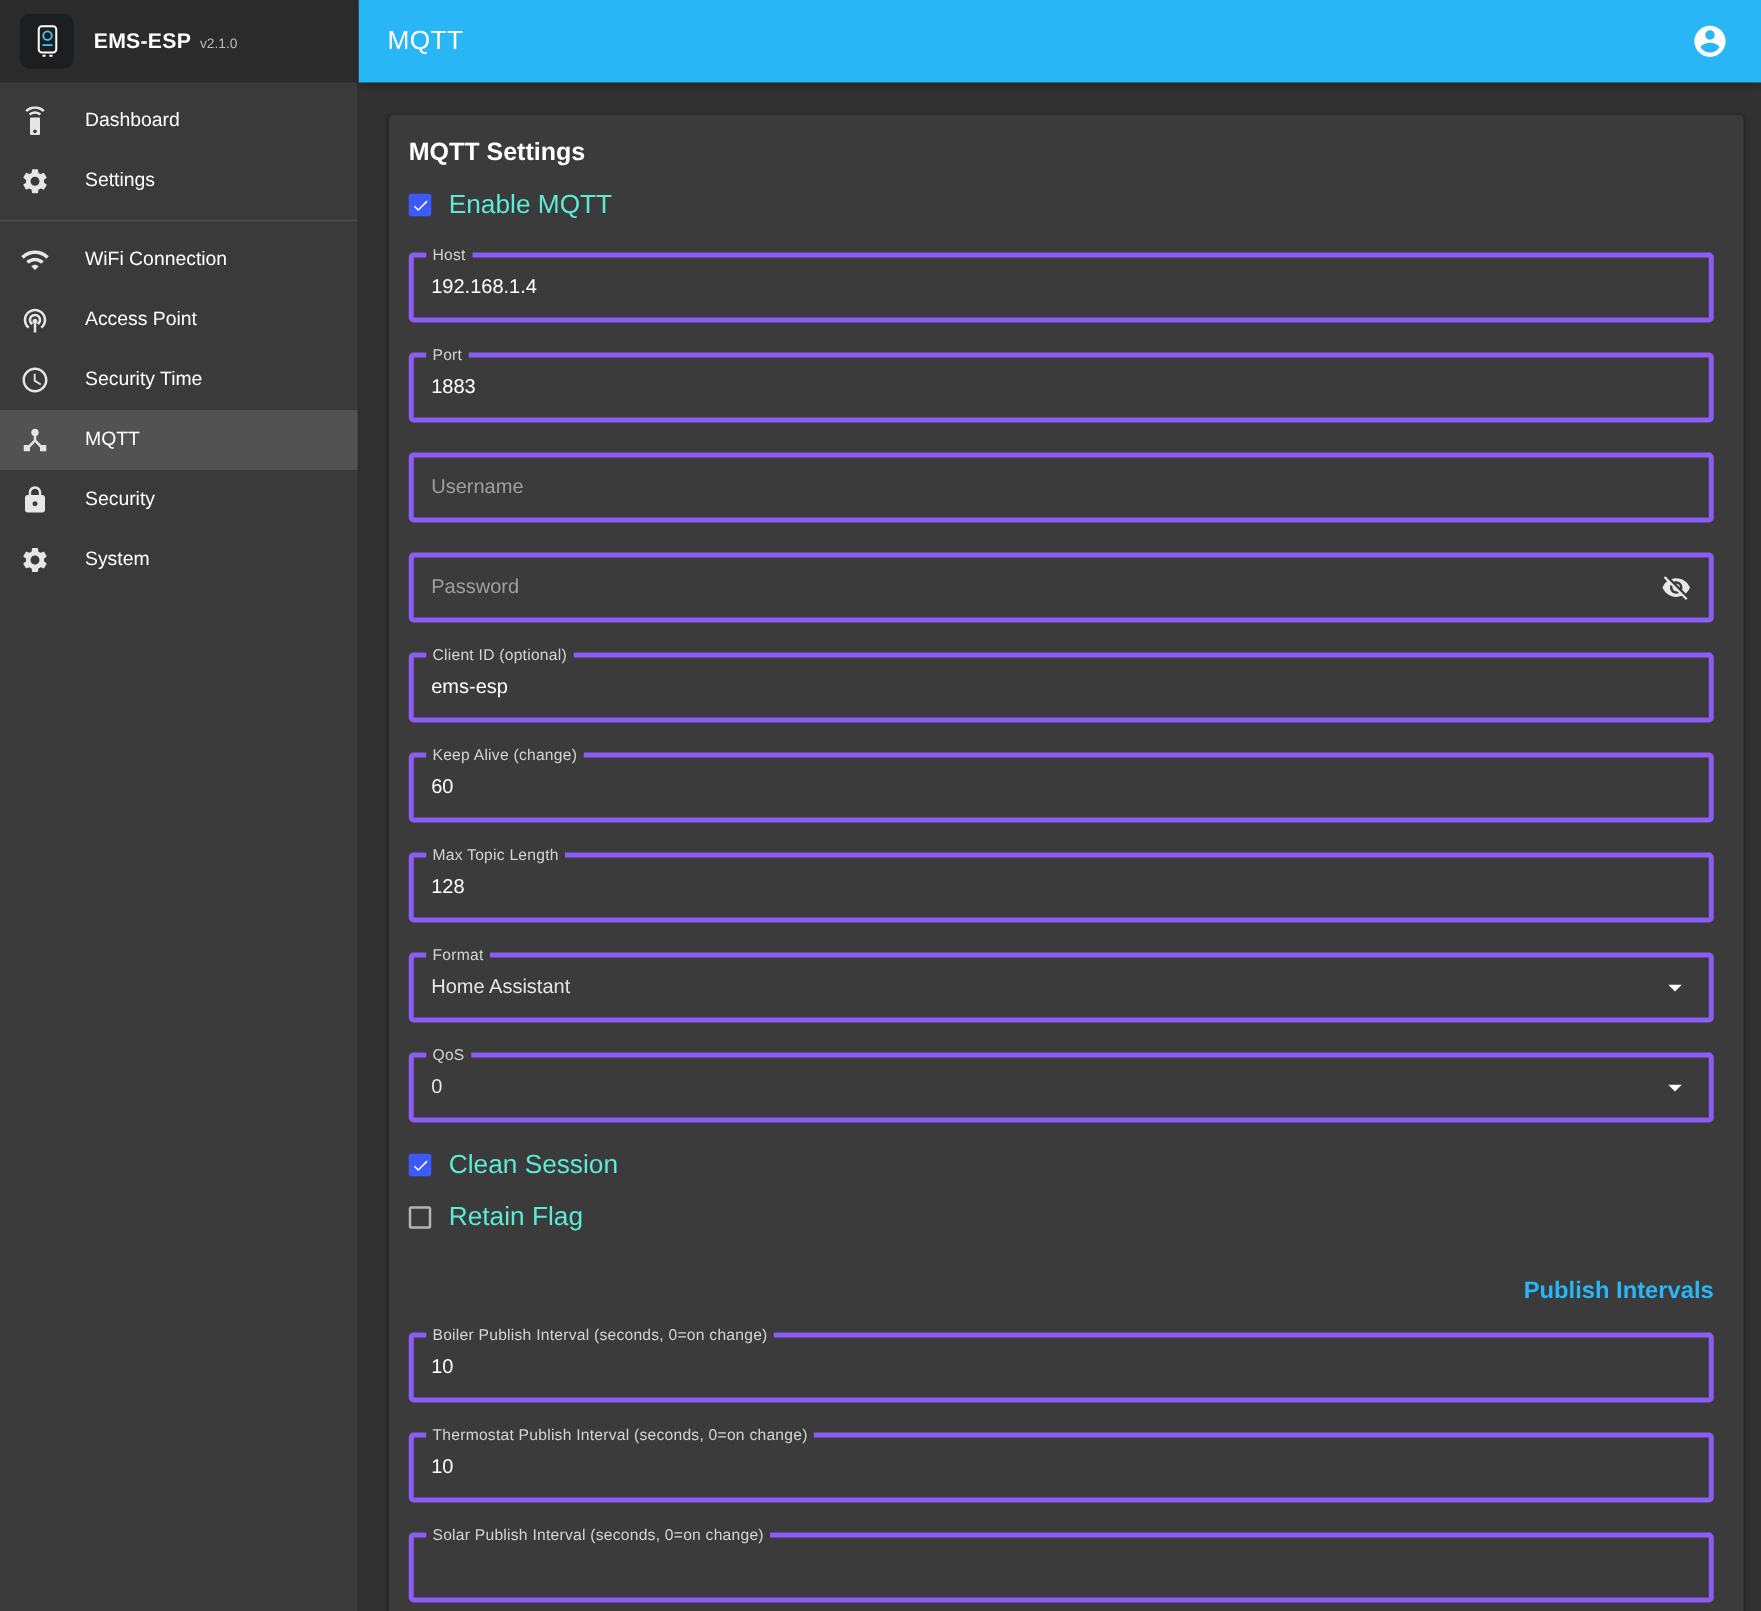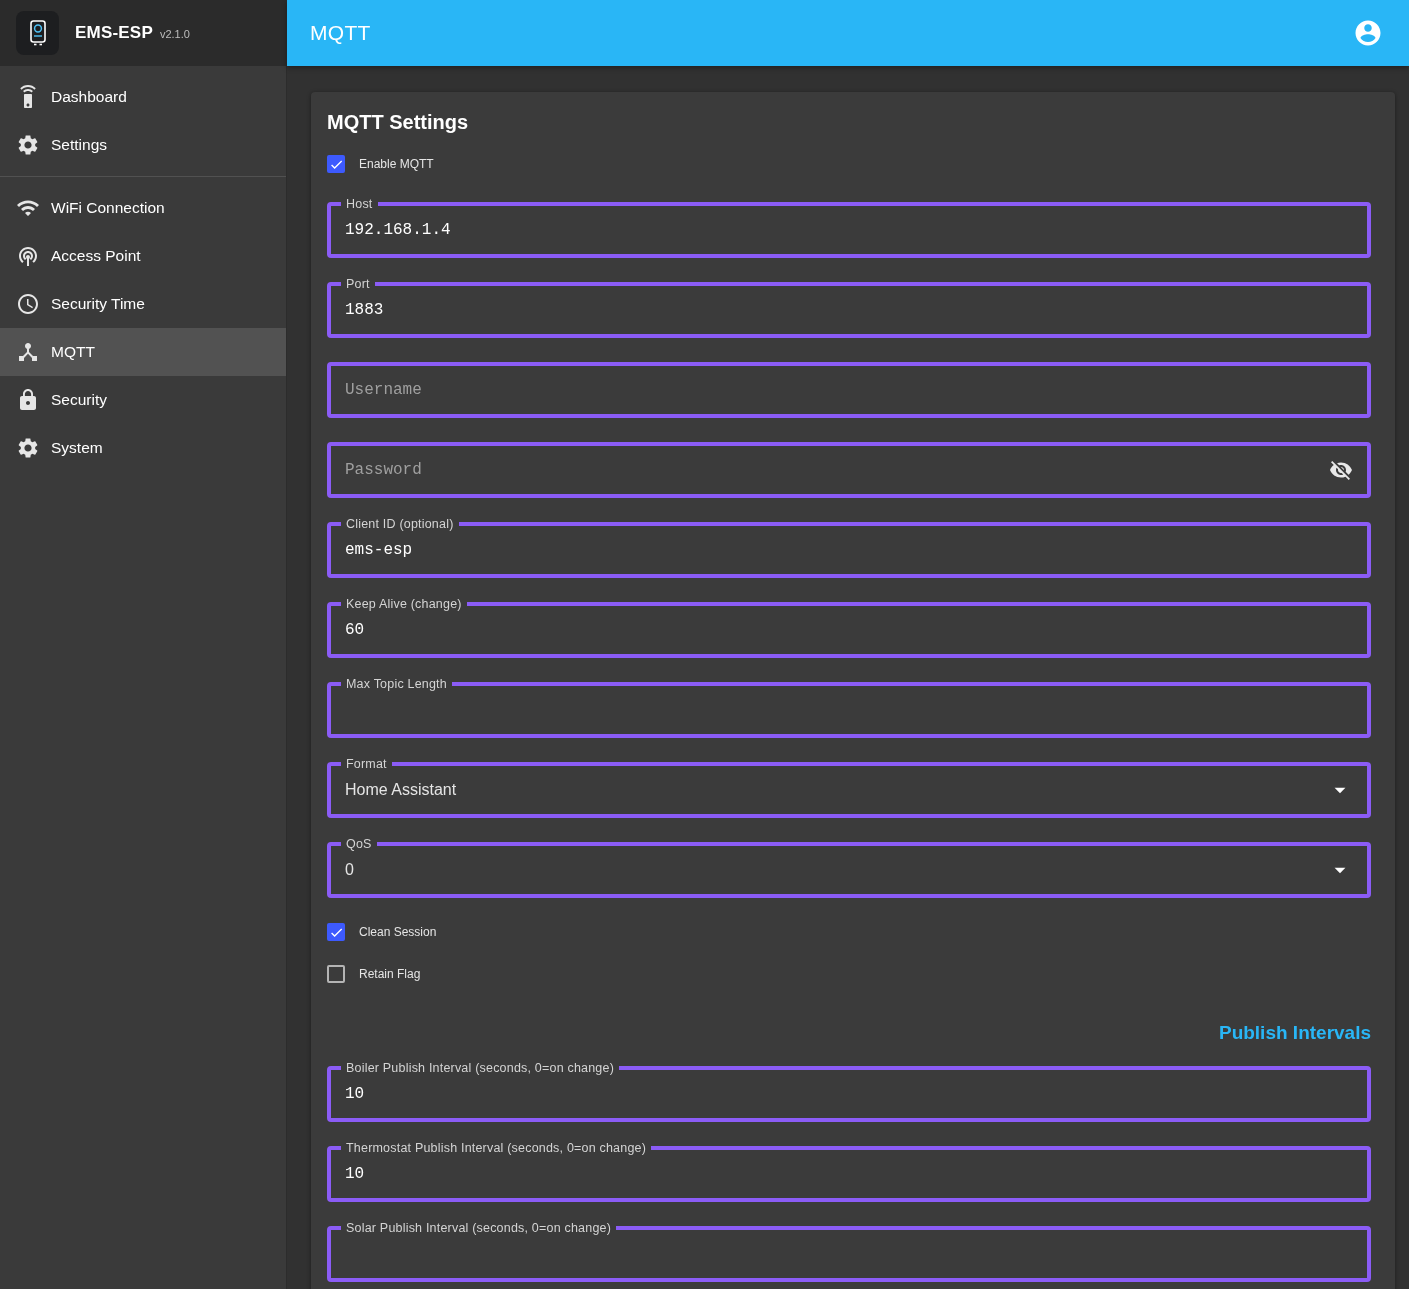--- a/index.html
+++ b/index.html
@@ -8,21 +8,21 @@
   .root { display:flex; width:100%; height:100%; }
 
   
   .sidebar { width:287px; flex-shrink:0; background:#3a3a3a; display:flex; flex-direction:column; border-right:1px solid #2c2c2c; }
   .sidebar-header { height:66px; background:#2b2b2b; display:flex; align-items:center; padding:0 16px; gap:16px; flex-shrink:0; }
   .logo-tile { width:43px; height:44px; background:#1d1e20; border-radius:8px; display:flex; align-items:center; justify-content:center; }
   .title-wrap { display:flex; align-items:baseline; gap:7px; }
   .app-title { color:#ffffff; font-weight:bold; font-size:17px; letter-spacing:0.2px; }
   .app-version { color:#bdbdbd; font-size:11px; }
   .nav { padding-top:7px; }
-  .nav-item { height:48px; display:flex; align-items:center; padding:0 16px; gap:11px; cursor:pointer; }
+  .nav-item { height:48px; display:flex; align-items:center; padding:0 16px; gap:28px; cursor:pointer; }
   .nav-item.selected { background:#525252; }
   .nav-icon { width:24px; height:24px; color:#e6e6e6; display:flex; align-items:center; justify-content:center; flex-shrink:0; }
   .nav-icon svg { width:24px; height:24px; }
   .nav-label { color:#ffffff; font-size:15.5px; }
   .nav-divider { height:1px; background:rgba(255,255,255,0.12); margin:7px 0; }
 
   
   .main { flex:1; min-width:0; display:flex; flex-direction:column; }
   .appbar { height:66px; background:#29b6f6; flex-shrink:0; display:flex; align-items:center; justify-content:space-between; padding:0 26px 0 23px; box-shadow:0 2px 5px rgba(0,0,0,0.35); position:relative; z-index:2; }
   .appbar-title { color:#ffffff; font-size:21px; font-weight:500; letter-spacing:0.3px; }
@@ -37,26 +37,26 @@
   .card { background:#3b3b3b; border-radius:4px; box-shadow:0 1px 4px rgba(0,0,0,0.45); padding:18px 24px 24px 16px; height:1400px; }
   .card-title { color:#ffffff; font-size:20px; font-weight:bold; line-height:24px; margin:0 0 20px; }
 
   
   .cb-row { display:flex; align-items:center; gap:14px; height:20px; margin-bottom:28px; cursor:pointer; }
   .cb-row.tight { margin-bottom:22px; }
   .checkbox { width:18px; height:18px; border-radius:2px; display:flex; align-items:center; justify-content:center; flex-shrink:0; }
   .checkbox.checked { background:#3d5afe; }
   .checkbox.checked svg { width:15px; height:15px; color:#fff; }
   .checkbox.unchecked { border:2px solid #b4b4b4; background:transparent; }
-  .cb-label { color:#e5e5e5; font-size:12px; }
+  .cb-label { color:#5eead4; font-size:21px; }
 
   
   .tf { position:relative; height:56px; border:4px solid #8b5cf6; border-radius:4px; margin-bottom:24px; display:flex; align-items:center; padding:0 14px; background:transparent; }
   .tf .flabel { position:absolute; top:-9px; left:10px; background:#3b3b3b; padding:0 5px; font-size:12.5px; color:#d4d4d4; letter-spacing:0.2px; white-space:nowrap; }
-  .tf input { flex:1; min-width:0; background:transparent; border:none; outline:none; color:#ffffff; font-size:16px; font-family:Liberation Mono, monospace; }
+  .tf input { flex:1; min-width:0; background:transparent; border:none; outline:none; color:#ffffff; font-size:16px; font-family:Liberation Sans, sans-serif; }
   .tf input::placeholder { color:#9f9f9f; opacity:1; }
   .tf .fvalue { flex:1; color:#e5e5e5; font-size:16px; }
   .tf .trailing { margin-left:auto; display:flex; align-items:center; color:#e8e8e8; }
   .tf .trailing svg { width:24px; height:24px; }
   .tf.select { cursor:pointer; }
   .tf.select .trailing svg { width:26px; height:26px; color:#ffffff; }
 
   .section-title { color:#29b6f6; font-size:19px; font-weight:bold; line-height:22px; margin:38px 0 22px;text-align:right; }
 </style>
 </head>
@@ -206,20 +206,21 @@
           <input value="ems-esp" style="">
         </div>
 
         <div class="tf">
           <span class="flabel">Keep Alive (change)</span>
           <input value="60" style="">
         </div>
 
         <div class="tf">
           <span class="flabel">Max Topic Length</span>
+          <input value="128" style="">
         </div>
 
         <div class="tf select">
           <span class="flabel">Format</span>
           <span class="fvalue">Home Assistant</span>
           <span class="trailing">
             <svg viewBox="0 0 24 24" fill="currentColor">
                 <path d="M7 10l5 5 5-5z"></path>
               </svg>
           </span>

